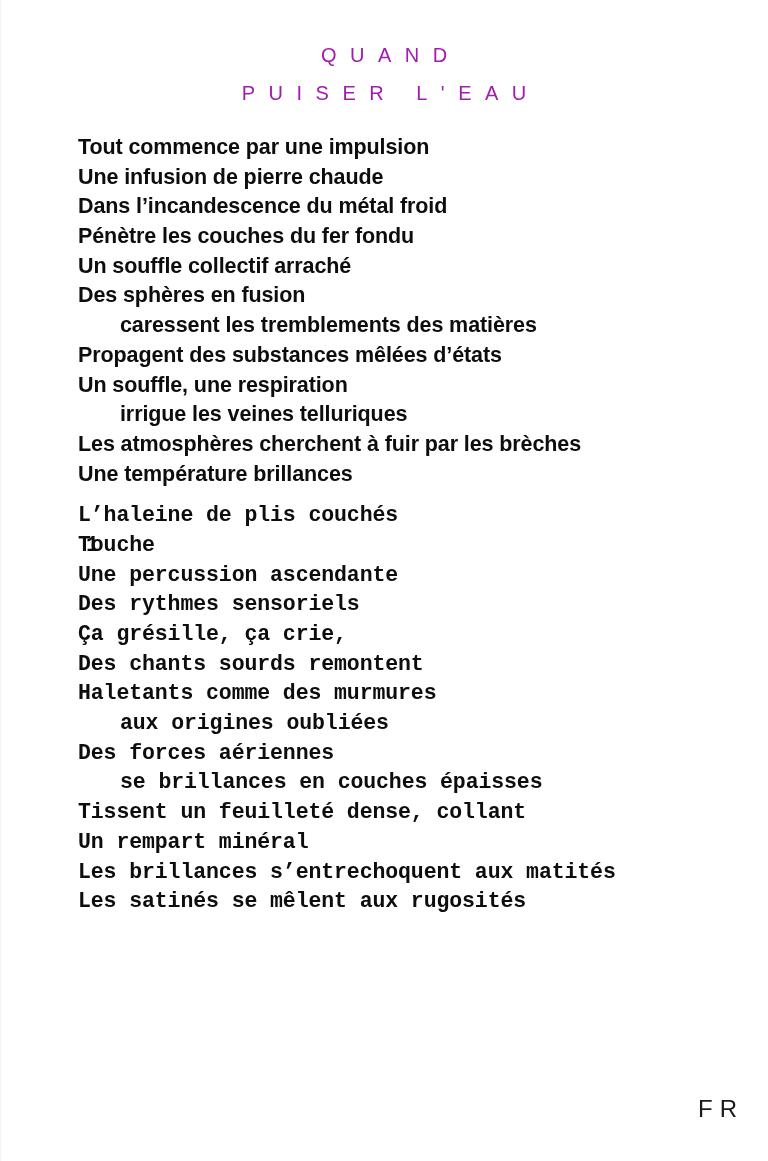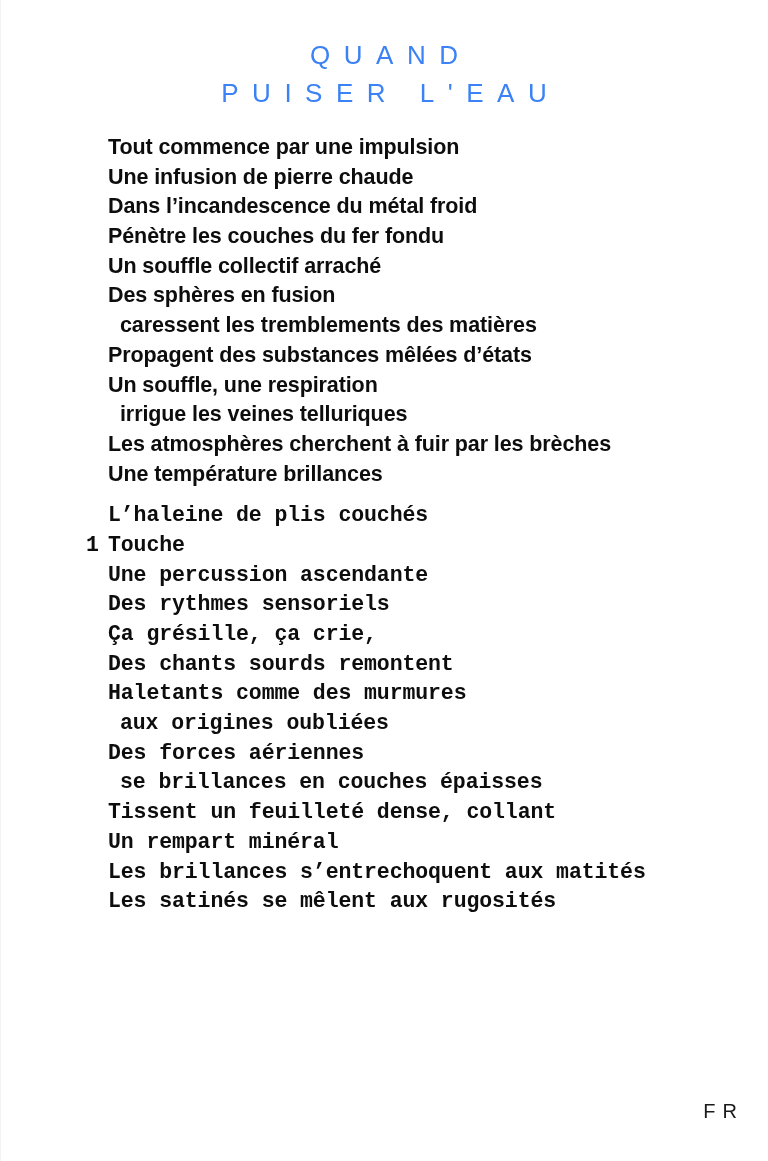--- a/index.html
+++ b/index.html
@@ -26,25 +26,25 @@
 
   
   .title-block {
     position: absolute;
     top: 36px;
     left: 0;
     width: 768px;
     text-align: center;
   }
   .title-line {
-    font-size: 26px;
+    font-size: 20px;
     font-weight: 400;
     letter-spacing: 13.5px;
     line-height: 38px;
-    color: #3b82f6;
+    color: #a21caf;
     white-space: pre;
     
     text-indent: 13.5px;
   }
 
   
   .poem {
     position: absolute;
     top: 133px;
     left: 0;
@@ -60,21 +60,21 @@
   }
   .line {
     position: relative;
     height: 29.7px;
     line-height: 29.7px;
     font-size: 21.5px;
     font-weight: 700;
     letter-spacing: -0.1px;
     color: #0d0d0d;
     white-space: pre;
-    padding-left: 108px;
+    padding-left: 78px;
   }
   .line.indent {
     padding-left: 120px;
   }
   .line-number {
     position: absolute;
     left: 86px;
     top: 0;
     width: 40px;
     font-size: 21.5px;
@@ -82,21 +82,21 @@
     line-height: 29.7px;
     color: #0d0d0d;
     text-align: left;
   }
 
   
   .footer {
     position: absolute;
     right: 24px;
     bottom: 38px;
-    font-size: 20px;
+    font-size: 24px;
     font-weight: 300;
     letter-spacing: 7px;
     color: #1a1a1a;
     white-space: pre;
   }
 
   
   .edge-line {
     position: absolute;
     top: 0;

